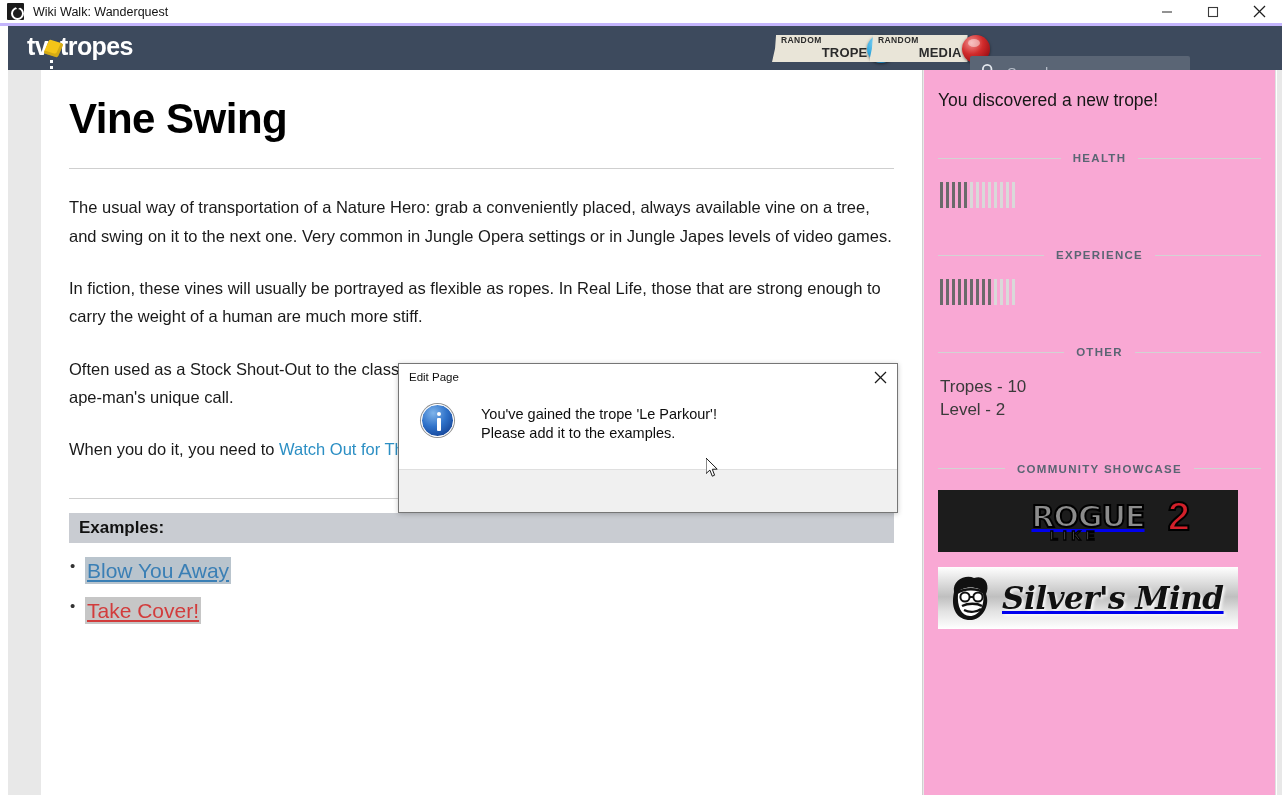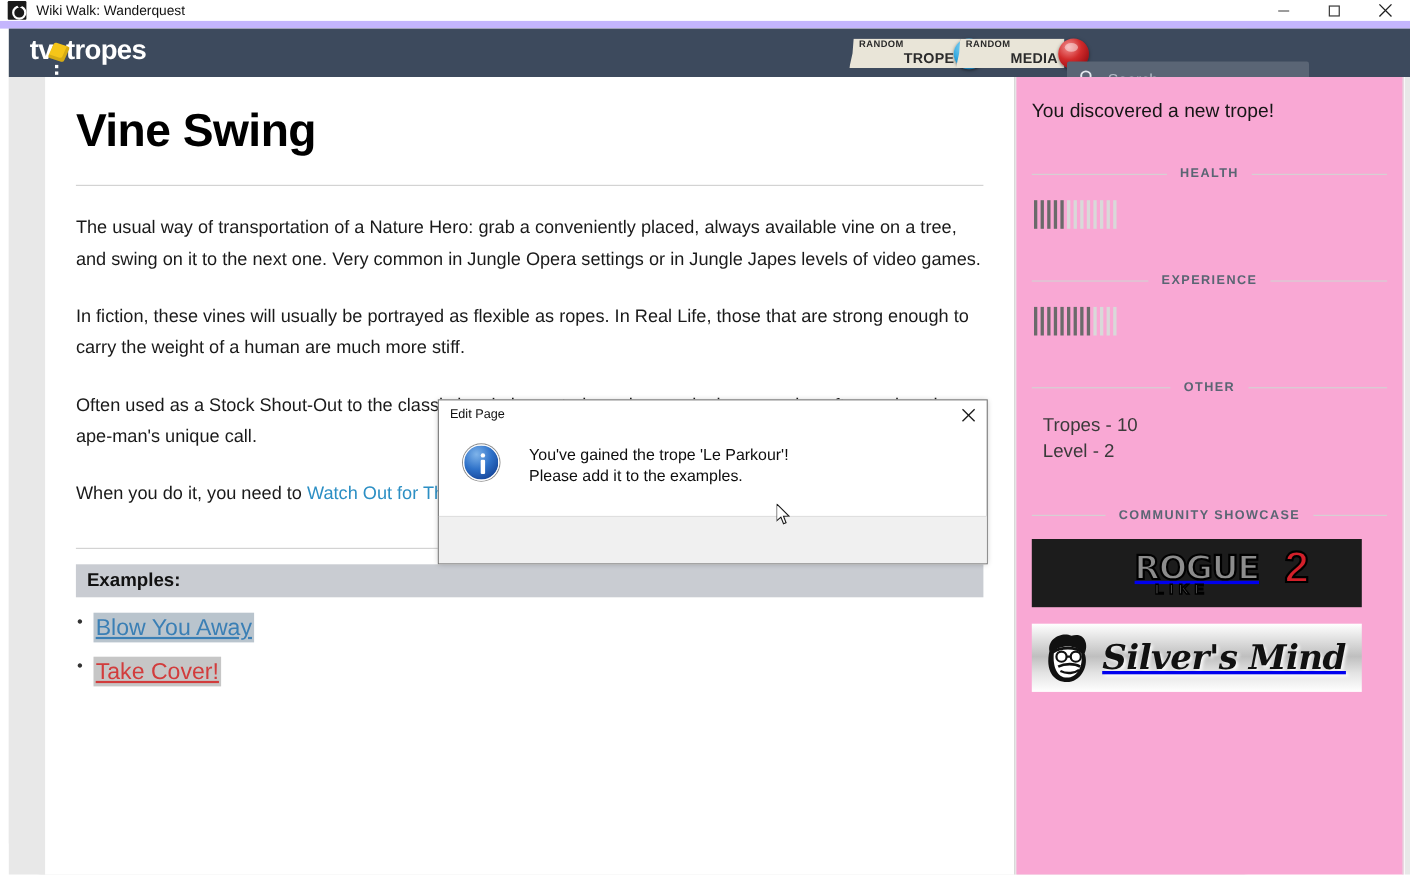--- a/index.html
+++ b/index.html
@@ -9,21 +9,21 @@
     overflow: hidden;
     font-family: "Liberation Sans", sans-serif;
     background: #ffffff;
   }
 
   
   #titlebar {
     position: absolute; top: 0; left: 0;
     width: 1282px; height: 26px;
     background: #ffffff;
-    border-bottom: 7px solid #c4b5fd;
+    border-bottom: 3px solid #c4b5fd;
     display: flex; align-items: center; text-align: center;
   }
   #app-icon {
     width: 17px; height: 17px; margin-left: 7px;
     background: #1b1b1b; border-radius: 1px;
     position: relative; flex: none;
   }
   #app-icon::before {
     content: ""; position: absolute; left: 4px; top: 4px;
     width: 9px; height: 9px; border-radius: 50%;
@@ -191,21 +191,21 @@
     display: flex; align-items: center; margin-top: 41px;
     font-size: 11.5px; font-weight: bold; color: #5a6573;
     letter-spacing: 1.3px;
   }
   .sect-head .ln { flex: 1; height: 1px; background: #d3d3d3; }
   .sect-head .lbl { padding: 0 12px; white-space: nowrap; }
   .bar { margin-top: 18px; display: flex; gap: 3px; padding-left: 2px; }
   .tick { width: 3px; height: 26px; background: #d9d9d9; }
   .tick.on { background: #6a6a6a; }
   .stat-line {
-    font-size: 17px; color: #3a3a3a; line-height: 1.35; margin-left: 10px;
+    font-size: 17px; color: #3a3a3a; line-height: 1.35; margin-left: 2px;
   }
   #other-stats { margin-top: 18px; }
   .showcase {
     margin-top: 15px; width: 300px; height: 62px;
     position: relative; overflow: hidden; display: block;
   }
   #showcase-rogue {
     background: #1c1c1c;
     display: flex; align-items: center; justify-content: center;
   }

